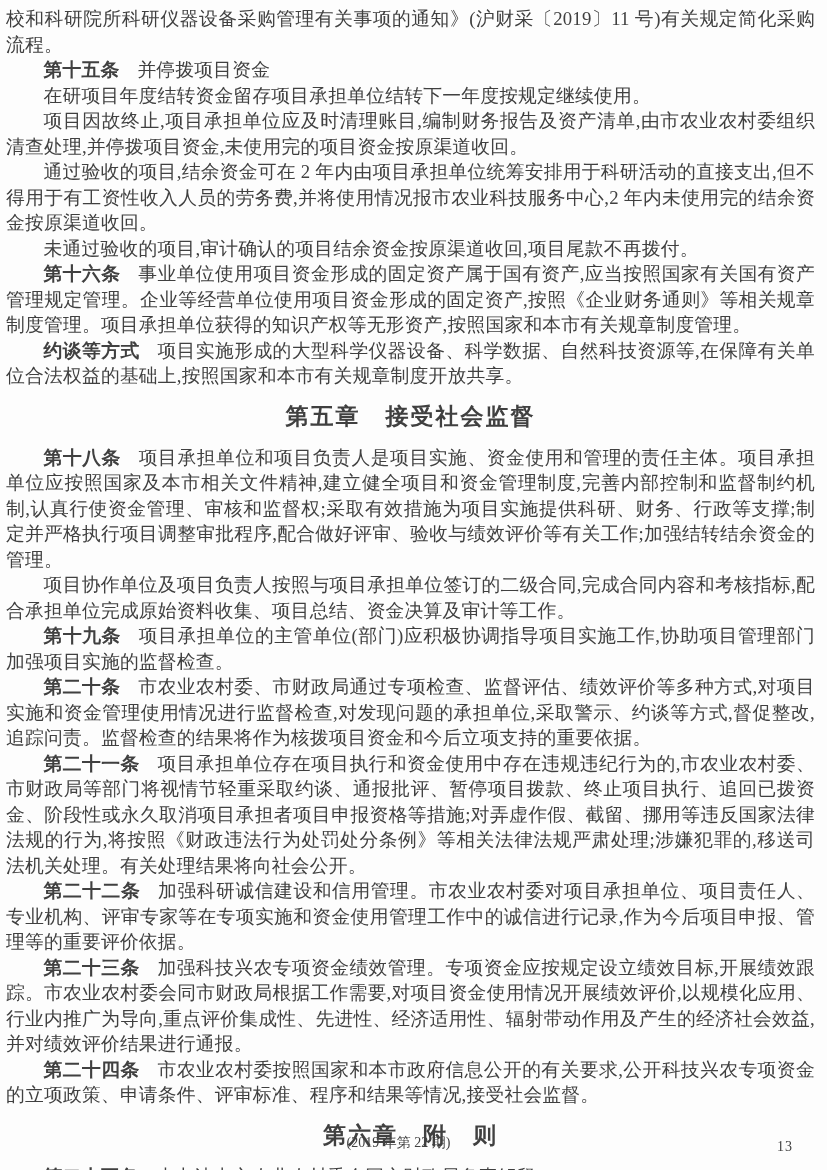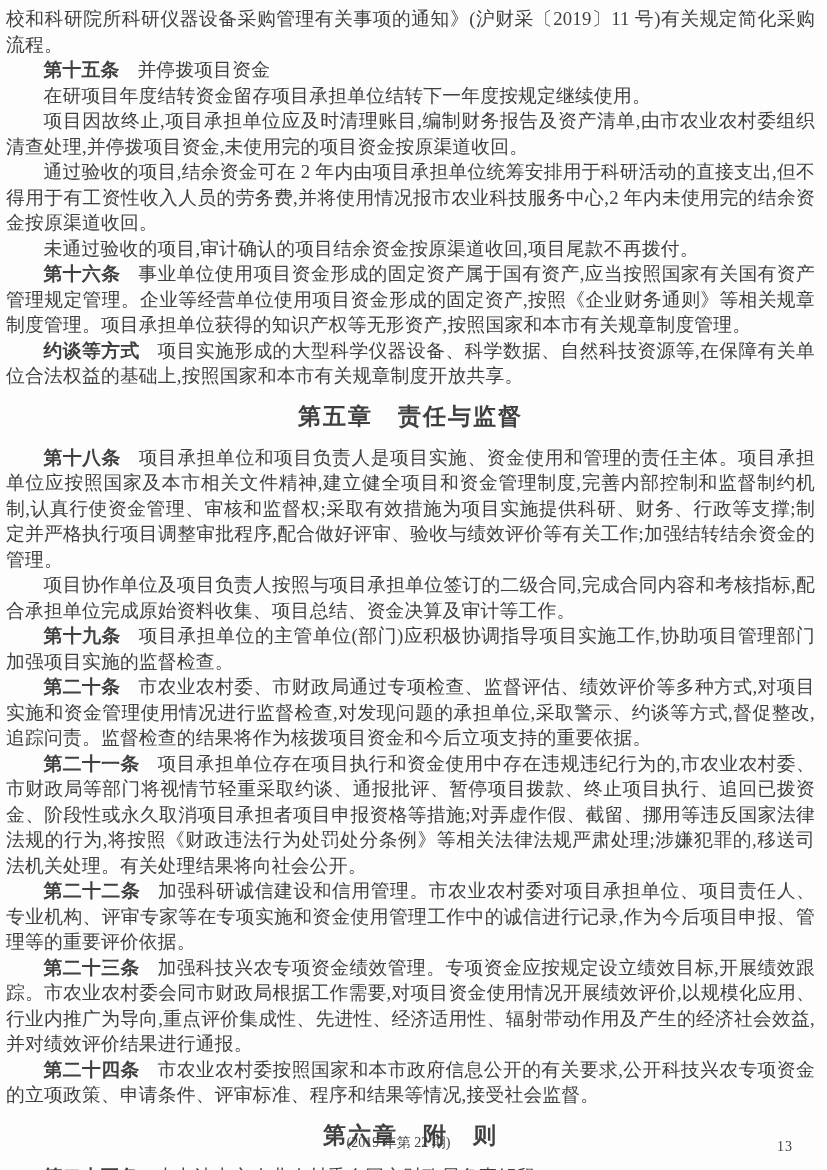--- a/index.html
+++ b/index.html
@@ -76,21 +76,21 @@
 <div class="page">
   <div class="doc-body">
       <p class="para no-indent"><span>校和科研院所科研仪器设备采购管理有关事项的通知》(沪财采〔2019〕11 号)有关规定简化采购流程。</span></p>
       <p class="para"><span class="article-label">第十五条</span><span>并停拨项目资金</span></p>
       <p class="para"><span>在研项目年度结转资金留存项目承担单位结转下一年度按规定继续使用。</span></p>
       <p class="para"><span>项目因故终止,项目承担单位应及时清理账目,编制财务报告及资产清单,由市农业农村委组织清查处理,并停拨项目资金,未使用完的项目资金按原渠道收回。</span></p>
       <p class="para"><span>通过验收的项目,结余资金可在 2 年内由项目承担单位统筹安排用于科研活动的直接支出,但不得用于有工资性收入人员的劳务费,并将使用情况报市农业科技服务中心,2 年内未使用完的结余资金按原渠道收回。</span></p>
       <p class="para"><span>未通过验收的项目,审计确认的项目结余资金按原渠道收回,项目尾款不再拨付。</span></p>
       <p class="para"><span class="article-label">第十六条</span><span>事业单位使用项目资金形成的固定资产属于国有资产,应当按照国家有关国有资产管理规定管理。企业等经营单位使用项目资金形成的固定资产,按照《企业财务通则》等相关规章制度管理。项目承担单位获得的知识产权等无形资产,按照国家和本市有关规章制度管理。</span></p>
       <p class="para"><span class="article-label">约谈等方式</span><span>项目实施形成的大型科学仪器设备、科学数据、自然科技资源等,在保障有关单位合法权益的基础上,按照国家和本市有关规章制度开放共享。</span></p>
-      <div class="chapter-heading">第五章　责任与监督</div>
+      <div class="chapter-heading">第五章　接受社会监督</div>
       <p class="para"><span class="article-label">第十八条</span><span>项目承担单位和项目负责人是项目实施、资金使用和管理的责任主体。项目承担单位应按照国家及本市相关文件精神,建立健全项目和资金管理制度,完善内部控制和监督制约机制,认真行使资金管理、审核和监督权;采取有效措施为项目实施提供科研、财务、行政等支撑;制定并严格执行项目调整审批程序,配合做好评审、验收与绩效评价等有关工作;加强结转结余资金的管理。</span></p>
       <p class="para"><span>项目协作单位及项目负责人按照与项目承担单位签订的二级合同,完成合同内容和考核指标,配合承担单位完成原始资料收集、项目总结、资金决算及审计等工作。</span></p>
       <p class="para"><span class="article-label">第十九条</span><span>项目承担单位的主管单位(部门)应积极协调指导项目实施工作,协助项目管理部门加强项目实施的监督检查。</span></p>
       <p class="para"><span class="article-label">第二十条</span><span>市农业农村委、市财政局通过专项检查、监督评估、绩效评价等多种方式,对项目实施和资金管理使用情况进行监督检查,对发现问题的承担单位,采取警示、约谈等方式,督促整改,追踪问责。监督检查的结果将作为核拨项目资金和今后立项支持的重要依据。</span></p>
       <p class="para"><span class="article-label">第二十一条</span><span>项目承担单位存在项目执行和资金使用中存在违规违纪行为的,市农业农村委、市财政局等部门将视情节轻重采取约谈、通报批评、暂停项目拨款、终止项目执行、追回已拨资金、阶段性或永久取消项目承担者项目申报资格等措施;对弄虚作假、截留、挪用等违反国家法律法规的行为,将按照《财政违法行为处罚处分条例》等相关法律法规严肃处理;涉嫌犯罪的,移送司法机关处理。有关处理结果将向社会公开。</span></p>
       <p class="para"><span class="article-label">第二十二条</span><span>加强科研诚信建设和信用管理。市农业农村委对项目承担单位、项目责任人、专业机构、评审专家等在专项实施和资金使用管理工作中的诚信进行记录,作为今后项目申报、管理等的重要评价依据。</span></p>
       <p class="para"><span class="article-label">第二十三条</span><span>加强科技兴农专项资金绩效管理。专项资金应按规定设立绩效目标,开展绩效跟踪。市农业农村委会同市财政局根据工作需要,对项目资金使用情况开展绩效评价,以规模化应用、行业内推广为导向,重点评价集成性、先进性、经济适用性、辐射带动作用及产生的经济社会效益,并对绩效评价结果进行通报。</span></p>
       <p class="para"><span class="article-label">第二十四条</span><span>市农业农村委按照国家和本市政府信息公开的有关要求,公开科技兴农专项资金的立项政策、申请条件、评审标准、程序和结果等情况,接受社会监督。</span></p>
       <div class="chapter-heading">第六章　附　则</div>
       <p class="para"><span class="article-label">第二十五条</span><span>本办法由市农业农村委会同市财政局负责解释。</span></p>

